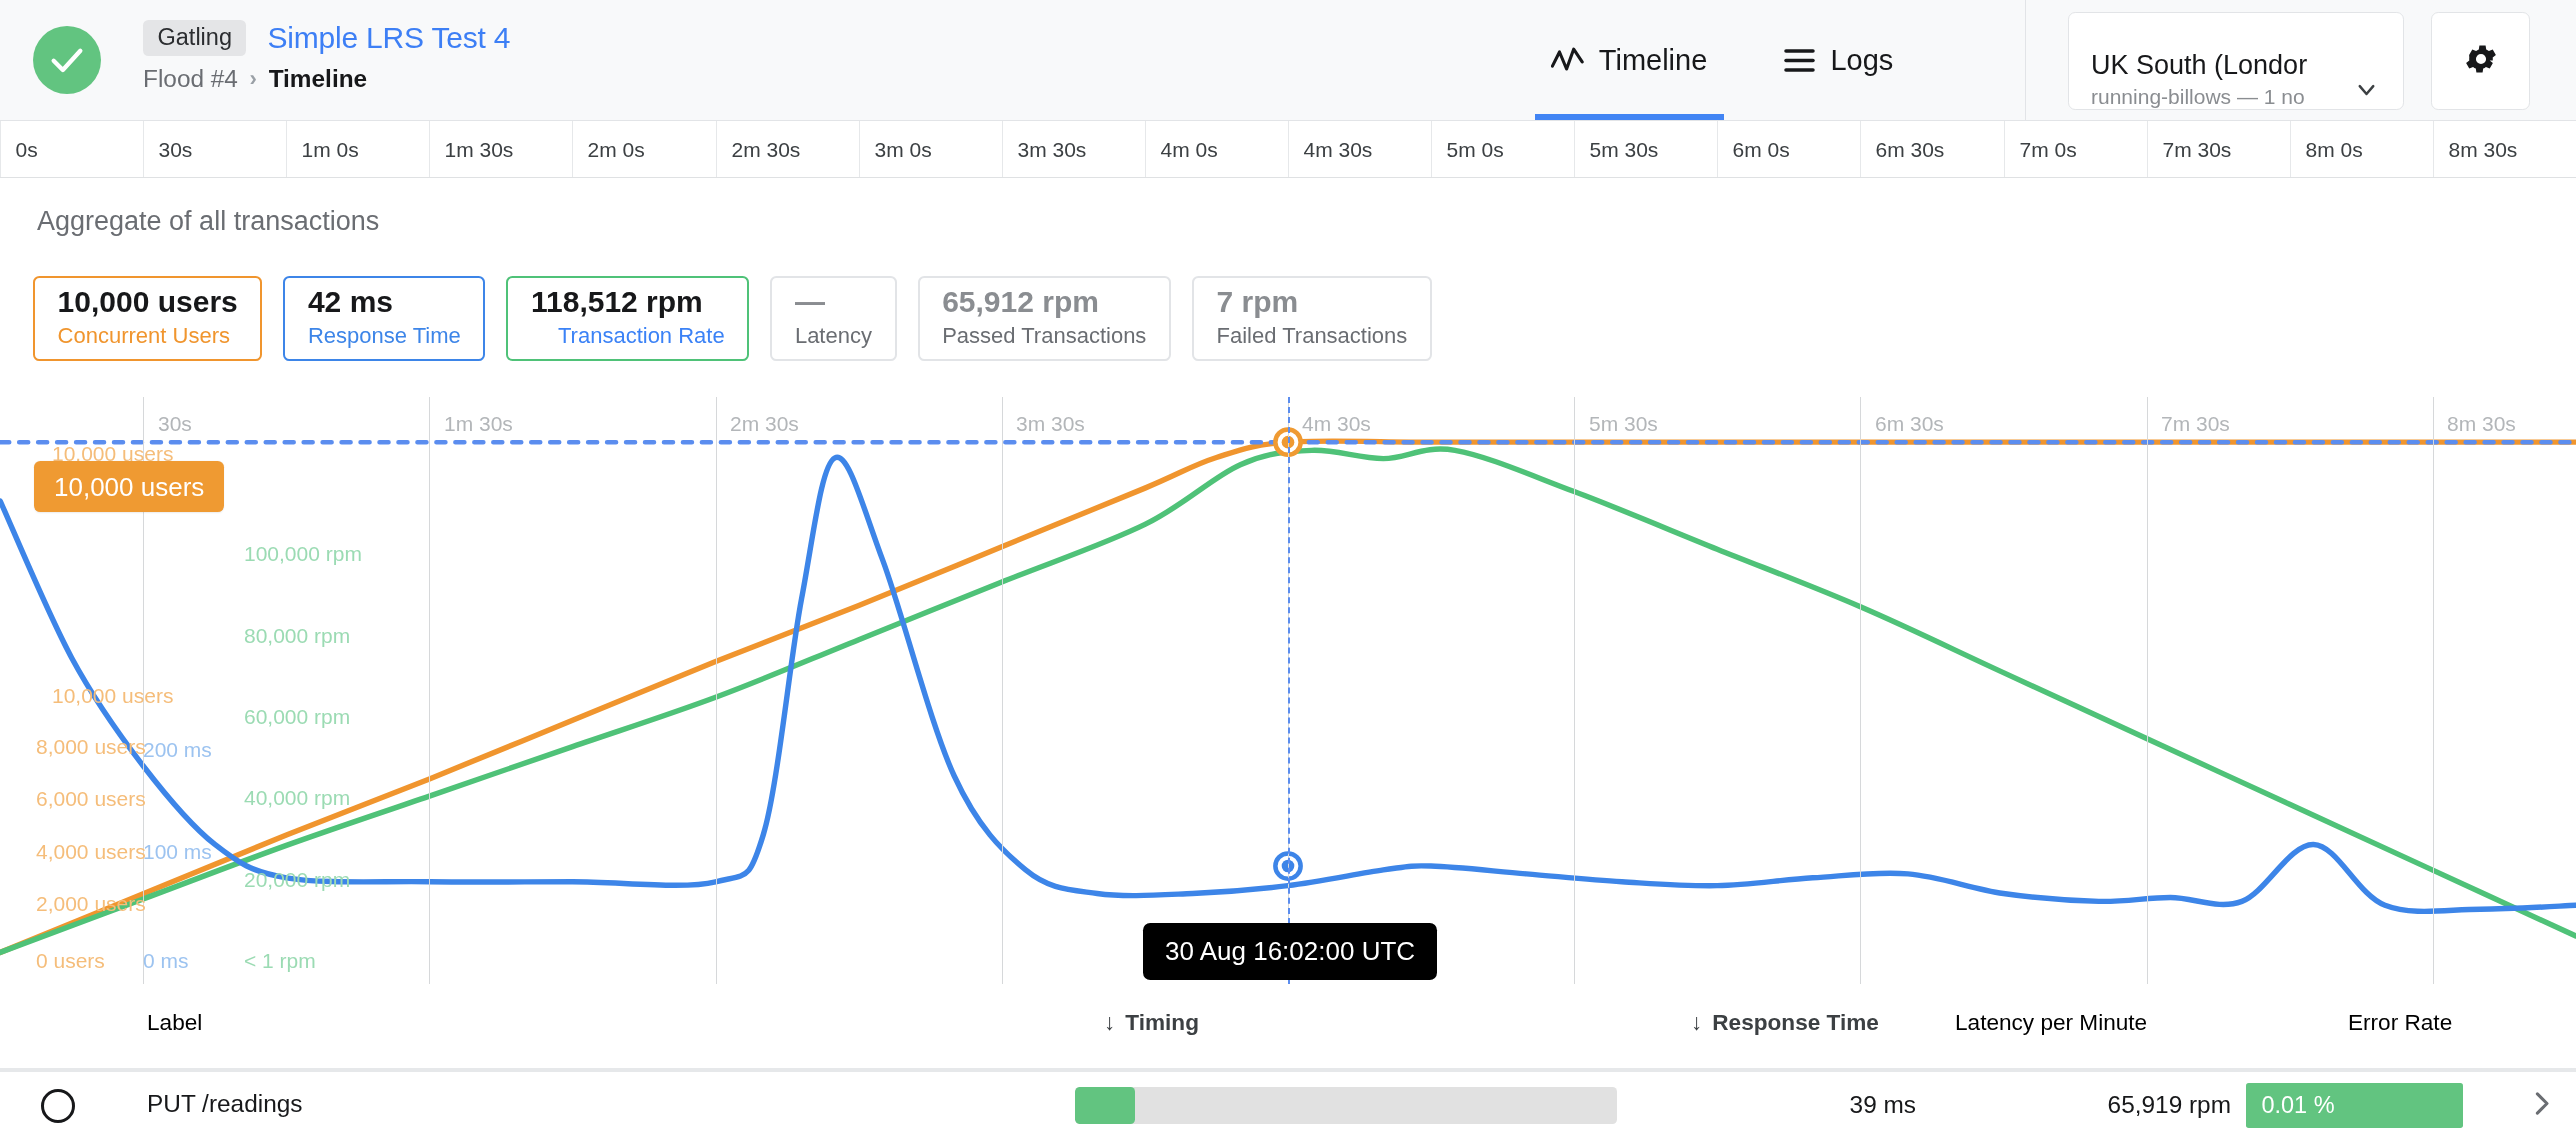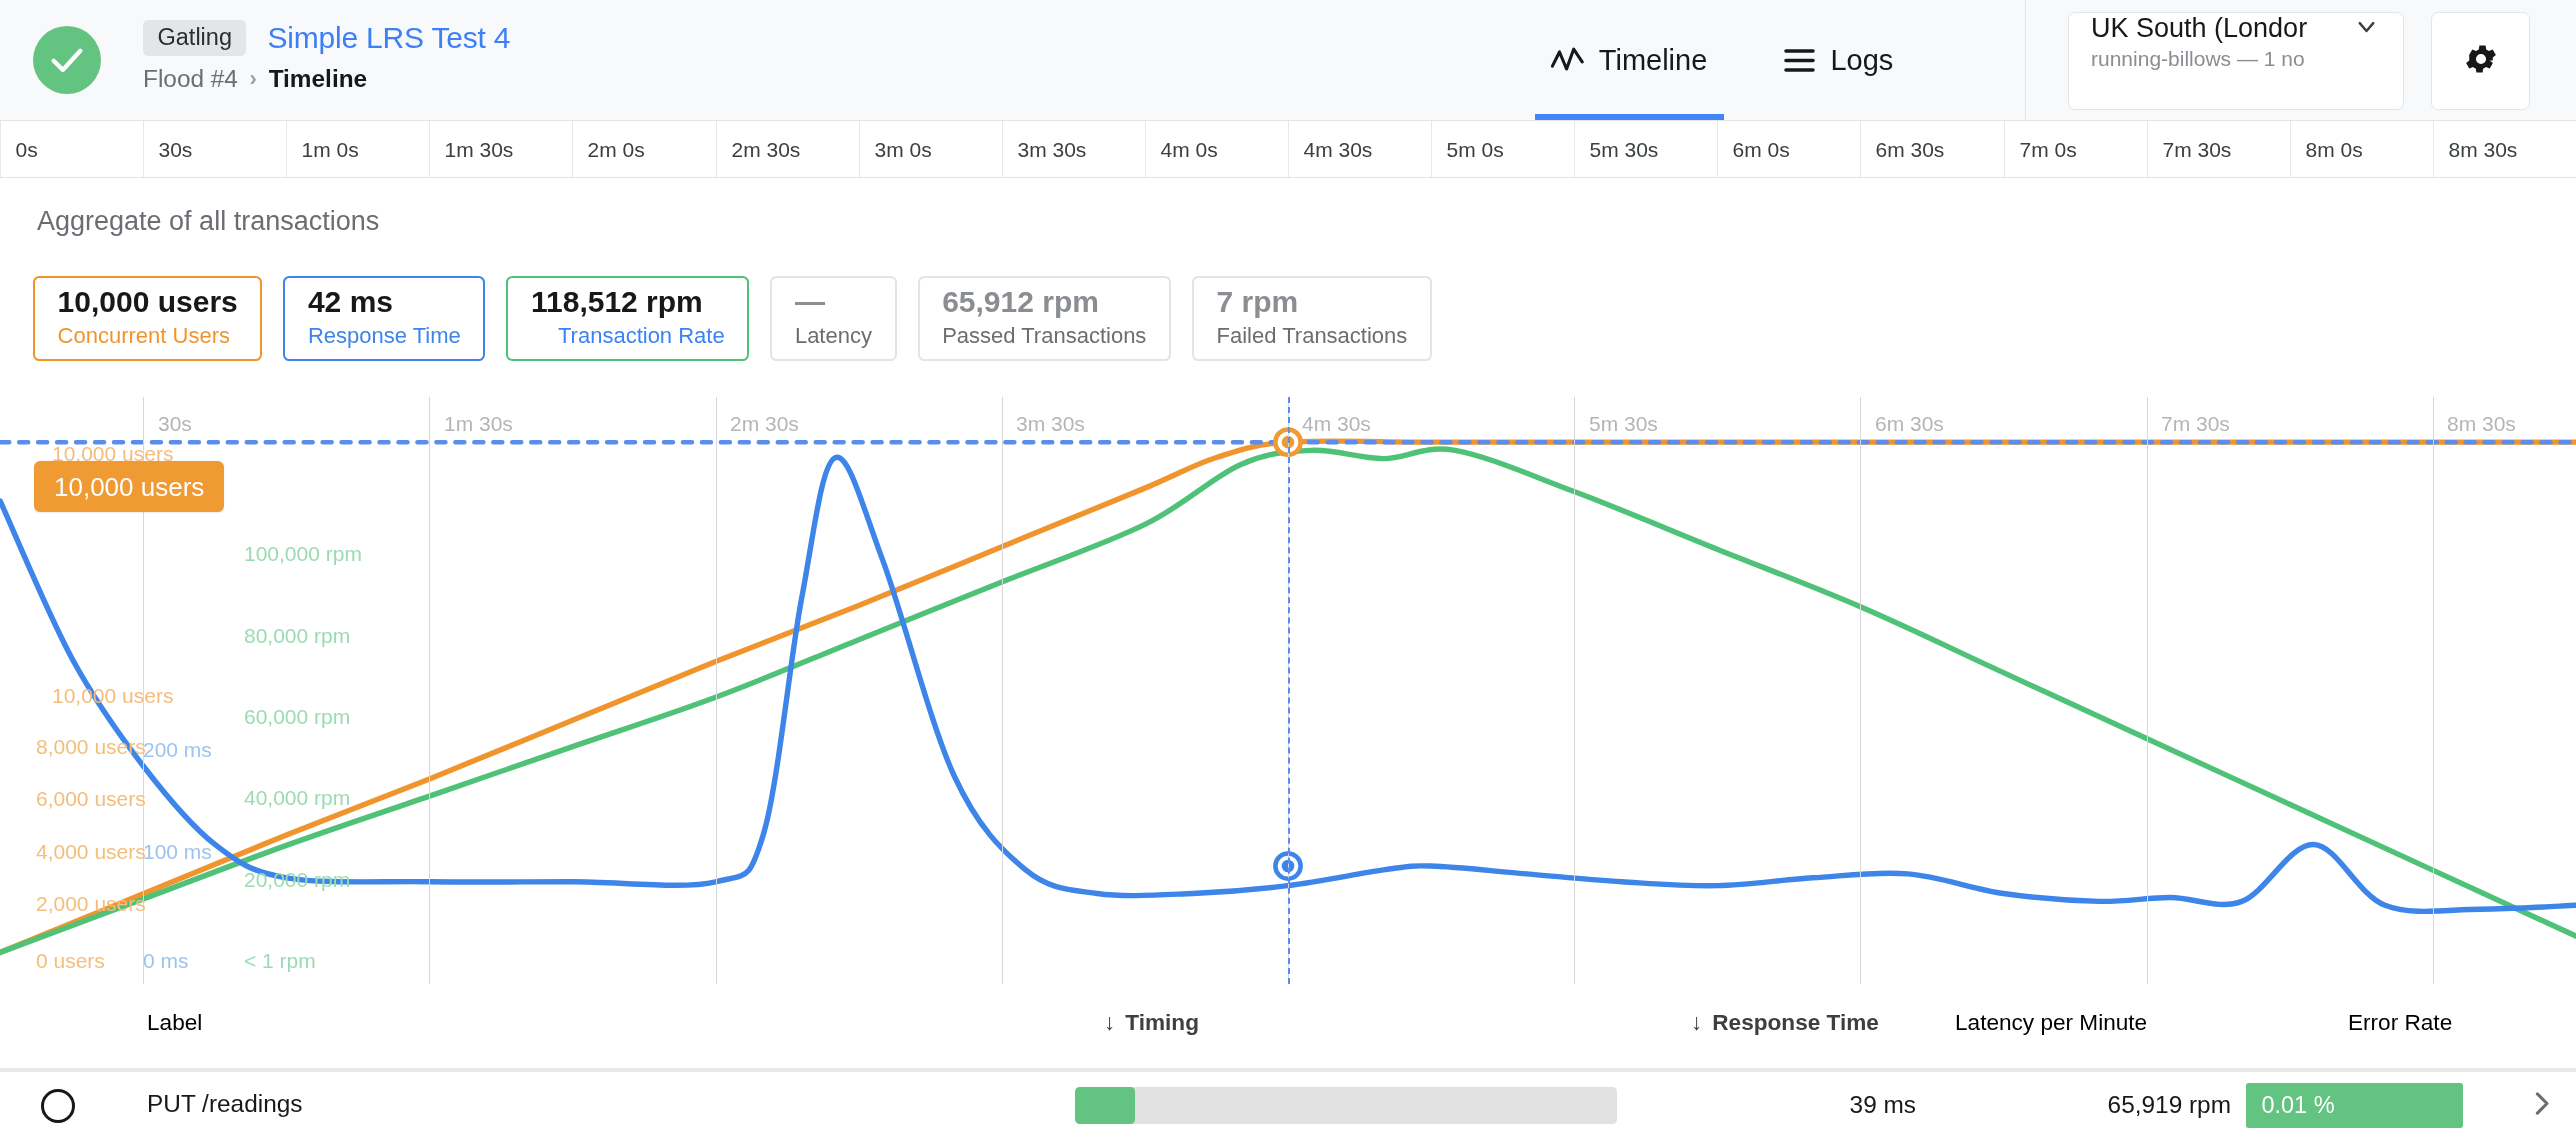--- a/index.html
+++ b/index.html
@@ -43,21 +43,21 @@
   .nav-tab.active::after{
     content:"";position:absolute;left:0;right:0;bottom:0;height:6.3px;background:#4285f4;
   }
   .nav-icon{width:34px;height:29px;display:flex;align-items:center;justify-content:center;}
 
   .hdr-divider{position:absolute;left:2025px;top:0;width:0.9px;height:120px;background:#e2e4e7;}
 
   .region-select{
     position:absolute;left:2068px;top:11.7px;width:336px;height:98px;
     border:0.9px solid #e2e4e7;border-radius:7.2px;background:#fff;
-    display:flex;align-items:flex-start;box-sizing:border-box;cursor:pointer;
+    display:flex;align-items:flex-end;box-sizing:border-box;cursor:pointer;
   }
   .region-texts{margin-left:22px;flex:1;overflow:hidden;}
   .region-main{font-size:27px;color:#17181a;white-space:nowrap;line-height:1.15;}
   .region-sub{font-size:21px;color:#8a8d91;white-space:nowrap;margin-top:3.6px;}
   .region-caret{margin-right:23.5px;color:#3c4043;font-size:23.5px;}
 
   .gear-btn{
     position:absolute;left:2431px;top:11.7px;width:99px;height:98px;
     border:0.9px solid #e2e4e7;border-radius:7.2px;background:#fff;
     display:flex;align-items:center;justify-content:center;cursor:pointer;box-sizing:border-box;
@@ -359,20 +359,21 @@
       <div class="ytick rpm" style="left: 244px; top: 552px;">&lt; 1 rpm</div>
       <div class="ytick rpm" style="left: 244px; top: 471px;">20,000 rpm</div>
       <div class="ytick rpm" style="left: 244px; top: 389px;">40,000 rpm</div>
       <div class="ytick rpm" style="left: 244px; top: 308px;">60,000 rpm</div>
       <div class="ytick rpm" style="left: 244px; top: 227px;">80,000 rpm</div>
       <div class="ytick rpm" style="left: 244px; top: 145px;">100,000 rpm</div>
       <div class="ytick users" style="left: 52px; top: 45px;">10,000 users</div>
       <div class="crosshair" style="left: 1288px;"></div>
     </div>
   <div class="users-badge">10,000 users</div>
+  <div class="tooltip" id="cursor-tooltip" style="left: 1143px; top: 923px;">30 Aug 16:02:00 UTC</div>
 
   <div class="tbl">
     <div class="tbl-head">
       <div class="th plain" style="left:147px;">Label</div>
       <div class="th" style="left:1080px;margin-left:24px;">
         <span class="sortarrow">↓</span><span>Timing</span>
       </div>
       <div class="th" style="left:1691px;">
         <span class="sortarrow">↓</span><span>Response Time</span>
       </div>

